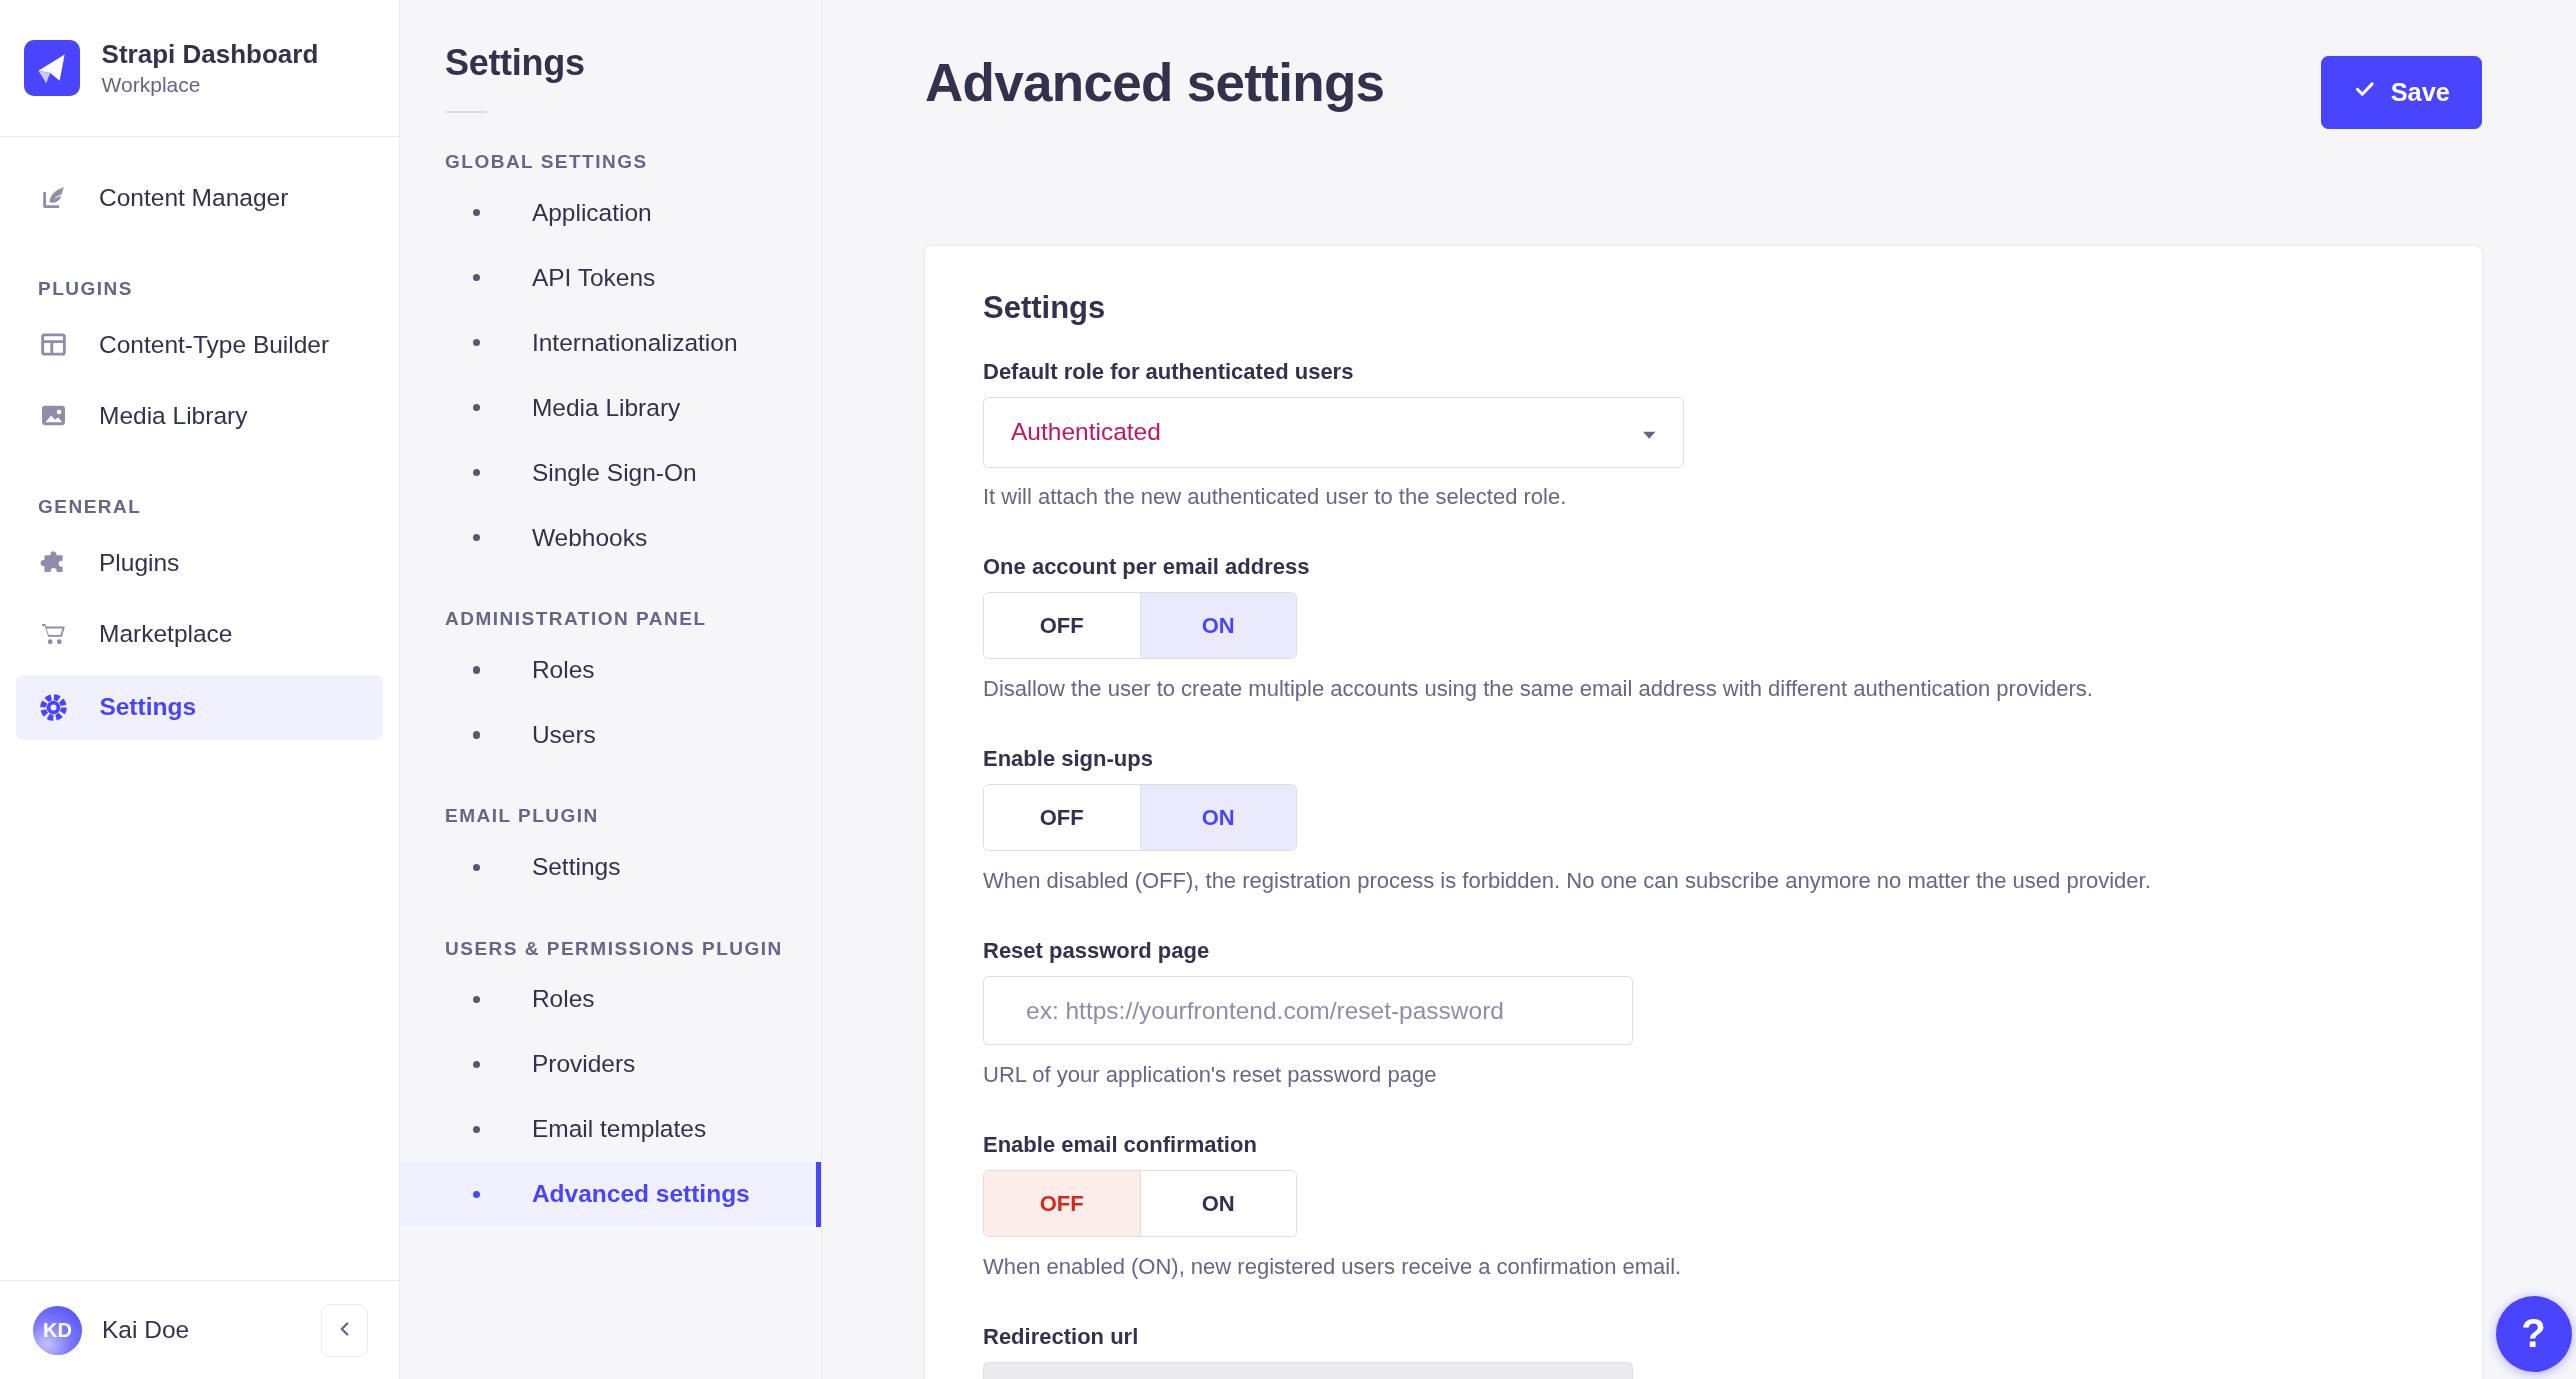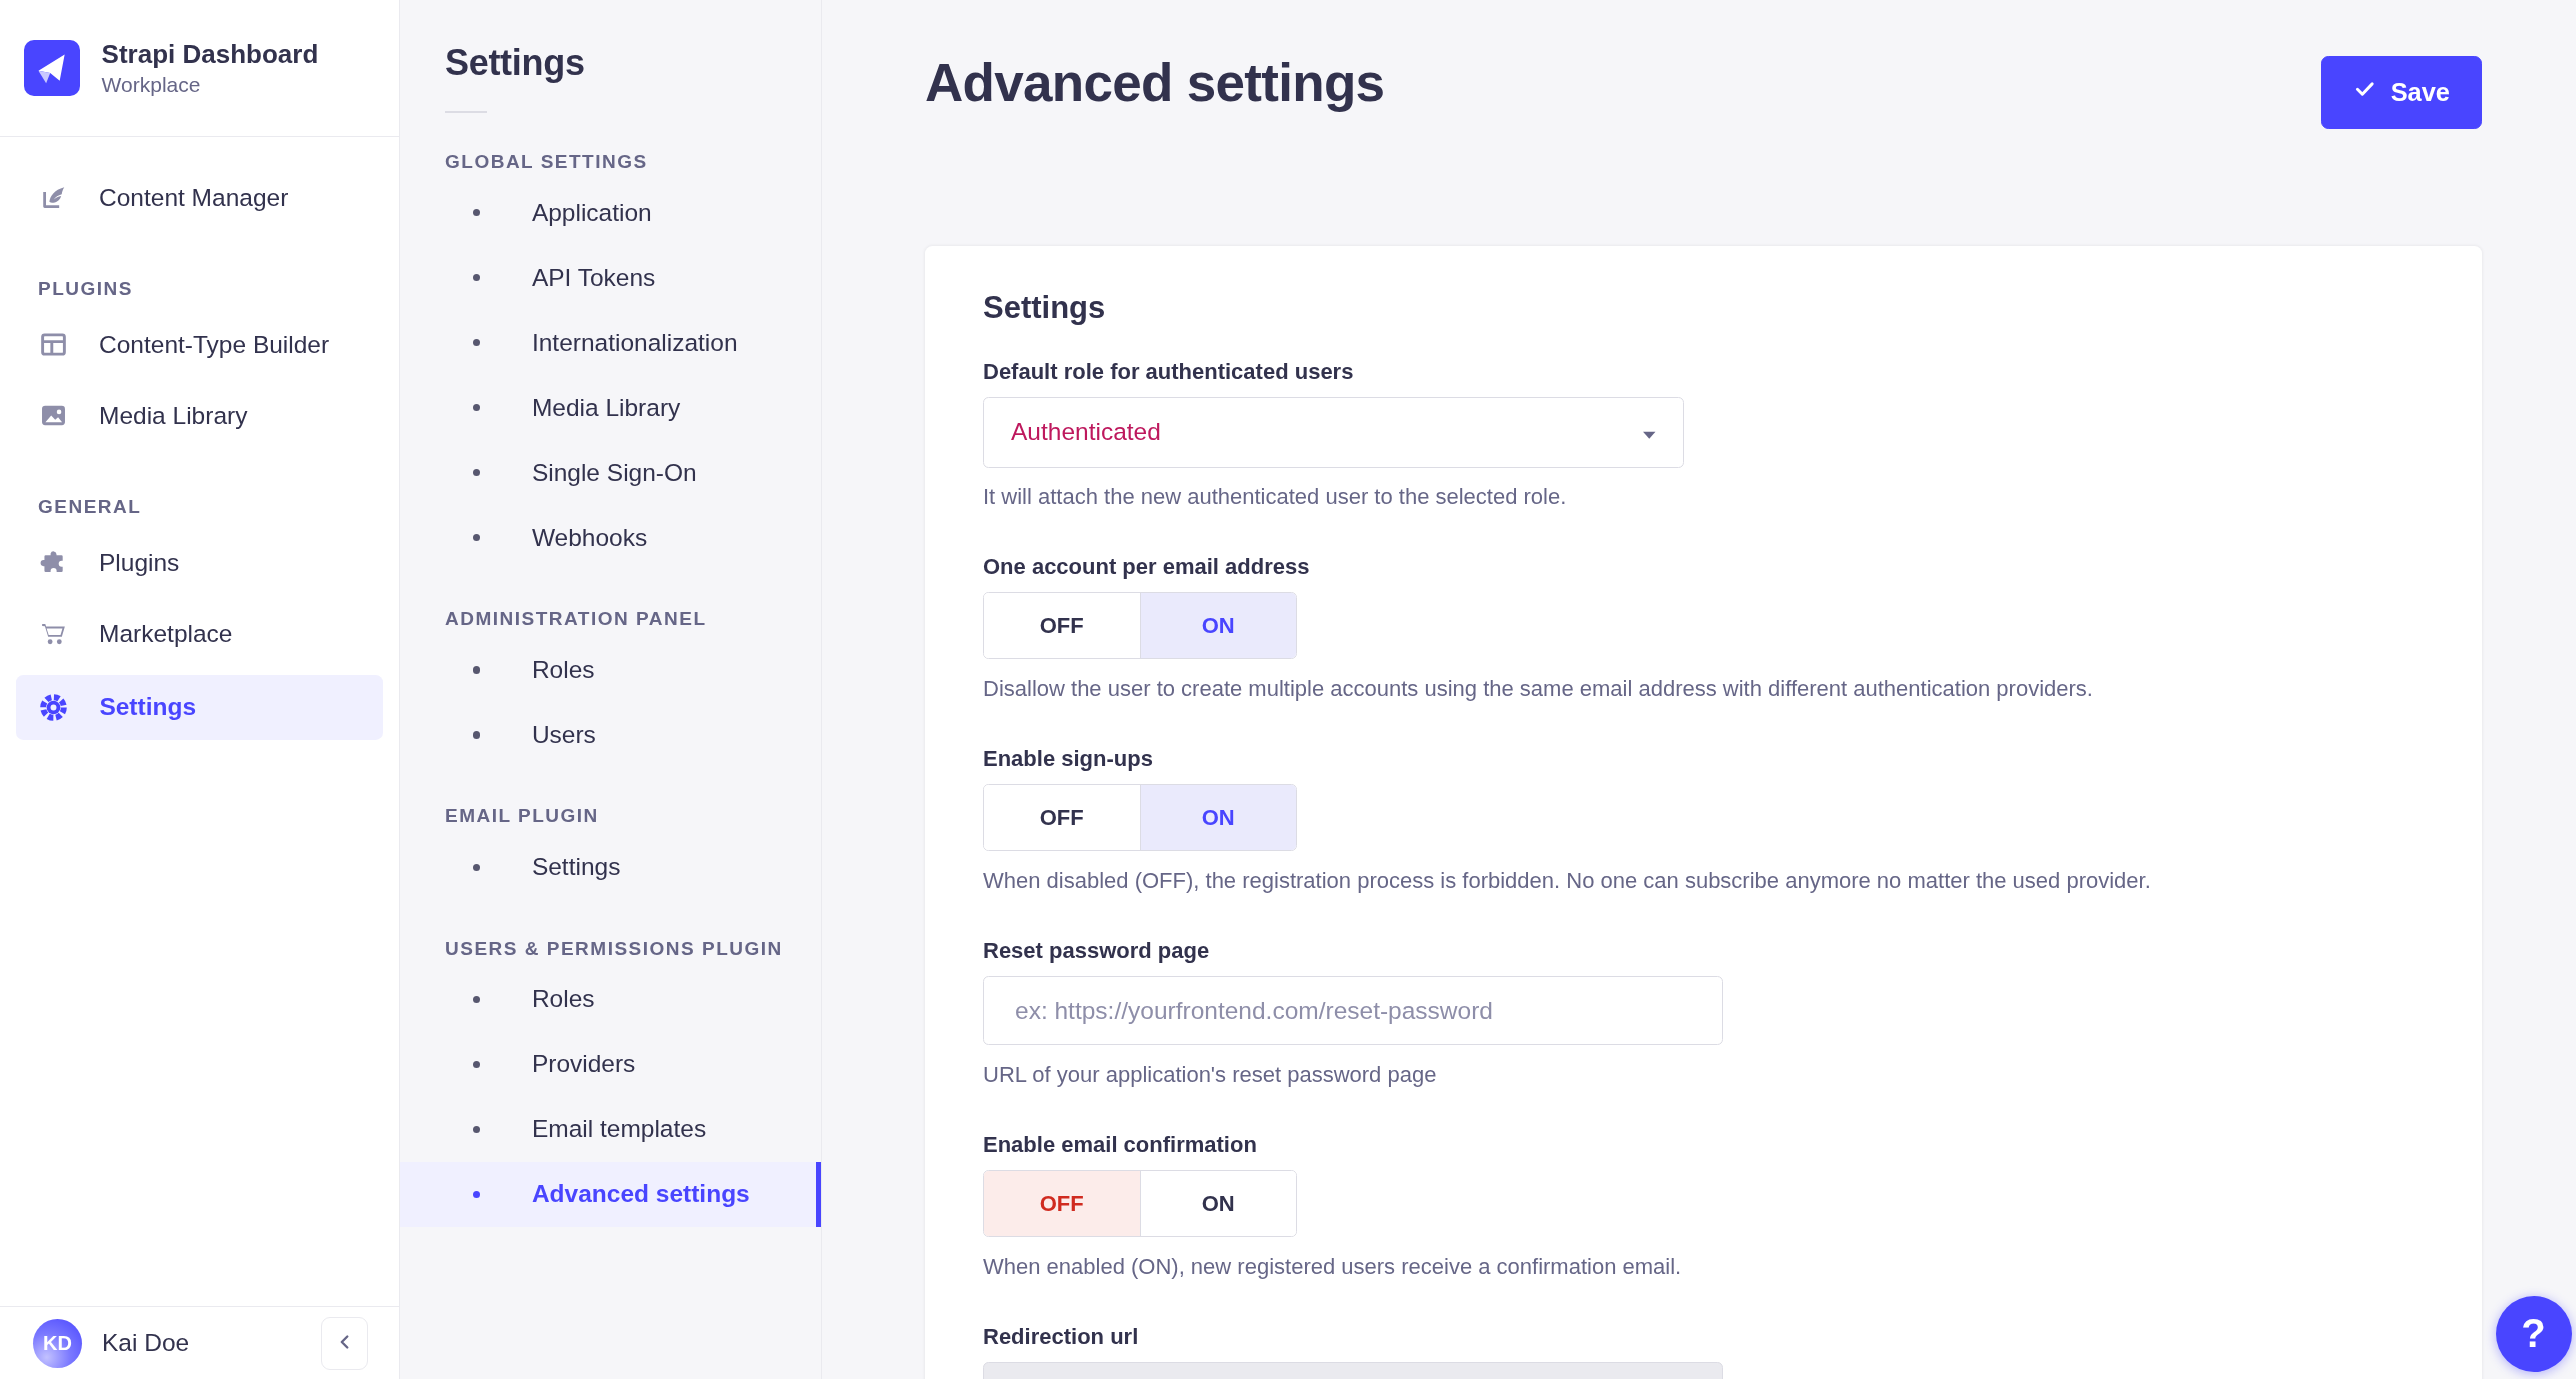--- a/index.html
+++ b/index.html
@@ -37,21 +37,21 @@
     font-size:19px; font-weight:700; letter-spacing:1.5px;
     color:#666687; margin:45px 0 9px 38px;
   }
   .nav-item.active {
     margin:5.5px 16.4px 0; padding-left:22px; height:65px;
     background:#f0f0ff; border-radius:7.3px;
     color:#4945ff; font-weight:700;
   }
 
   .user-bar {
-    position:absolute; left:0; right:0; bottom:0; height:73px;
+    position:absolute; left:0; right:0; bottom:0; height:99px;
     background:#fff; border-top:0.9px solid #eaeaef;
     display:flex; align-items:center; padding:0 31px 0 33px;
   }
   .avatar {
     width:49px; height:49px; border-radius:50%;
     background:radial-gradient(circle at 28% 78%, #c2c1ff 0%, #7b79ff 45%, #4945ff 100%);
     color:#fff; font-weight:700; font-size:20px;
     display:flex; align-items:center; justify-content:center;
   }
   .user-name { font-size:24.5px; margin-left:20px; flex:1; color:#32324d; }
@@ -130,23 +130,23 @@
   .seg {
     flex:1; display:flex; align-items:center; justify-content:center;
     font-size:22px; font-weight:700; color:#32324d; background:#fff;
     border:none; cursor:pointer; font-family:"Liberation Sans", sans-serif;
   }
   .seg + .seg { border-left:0.9px solid #dcdce4; }
   .toggle.state-on  .seg.on  { background:#eaeafc; color:#4945ff; }
   .toggle.state-off .seg.off { background:#fcecea; color:#d02b20; }
 
   .text-input {
-    width:740px; height:69px; background:#fff;
+    width:650px; height:69px; background:#fff;
     border:0.9px solid #dcdce4; border-radius:5.5px;
-    padding:0 31px; font-size:24.5px; color:#32324d;
+    padding:0 42px; font-size:24.5px; color:#32324d;
     font-family:"Liberation Sans", sans-serif;
   }
   .text-input::placeholder { color:#8e8ea9; opacity:1; }
   .text-input:disabled { background:#eaeaef; color:#8e8ea9; }
 
   .help-btn {
     position:absolute; right:4.5px; bottom:7.3px;
     width:76px; height:76px; border-radius:50%;
     background:#4945ff; border:none; color:#fff;
     font-size:40px; font-weight:700; cursor:pointer;

